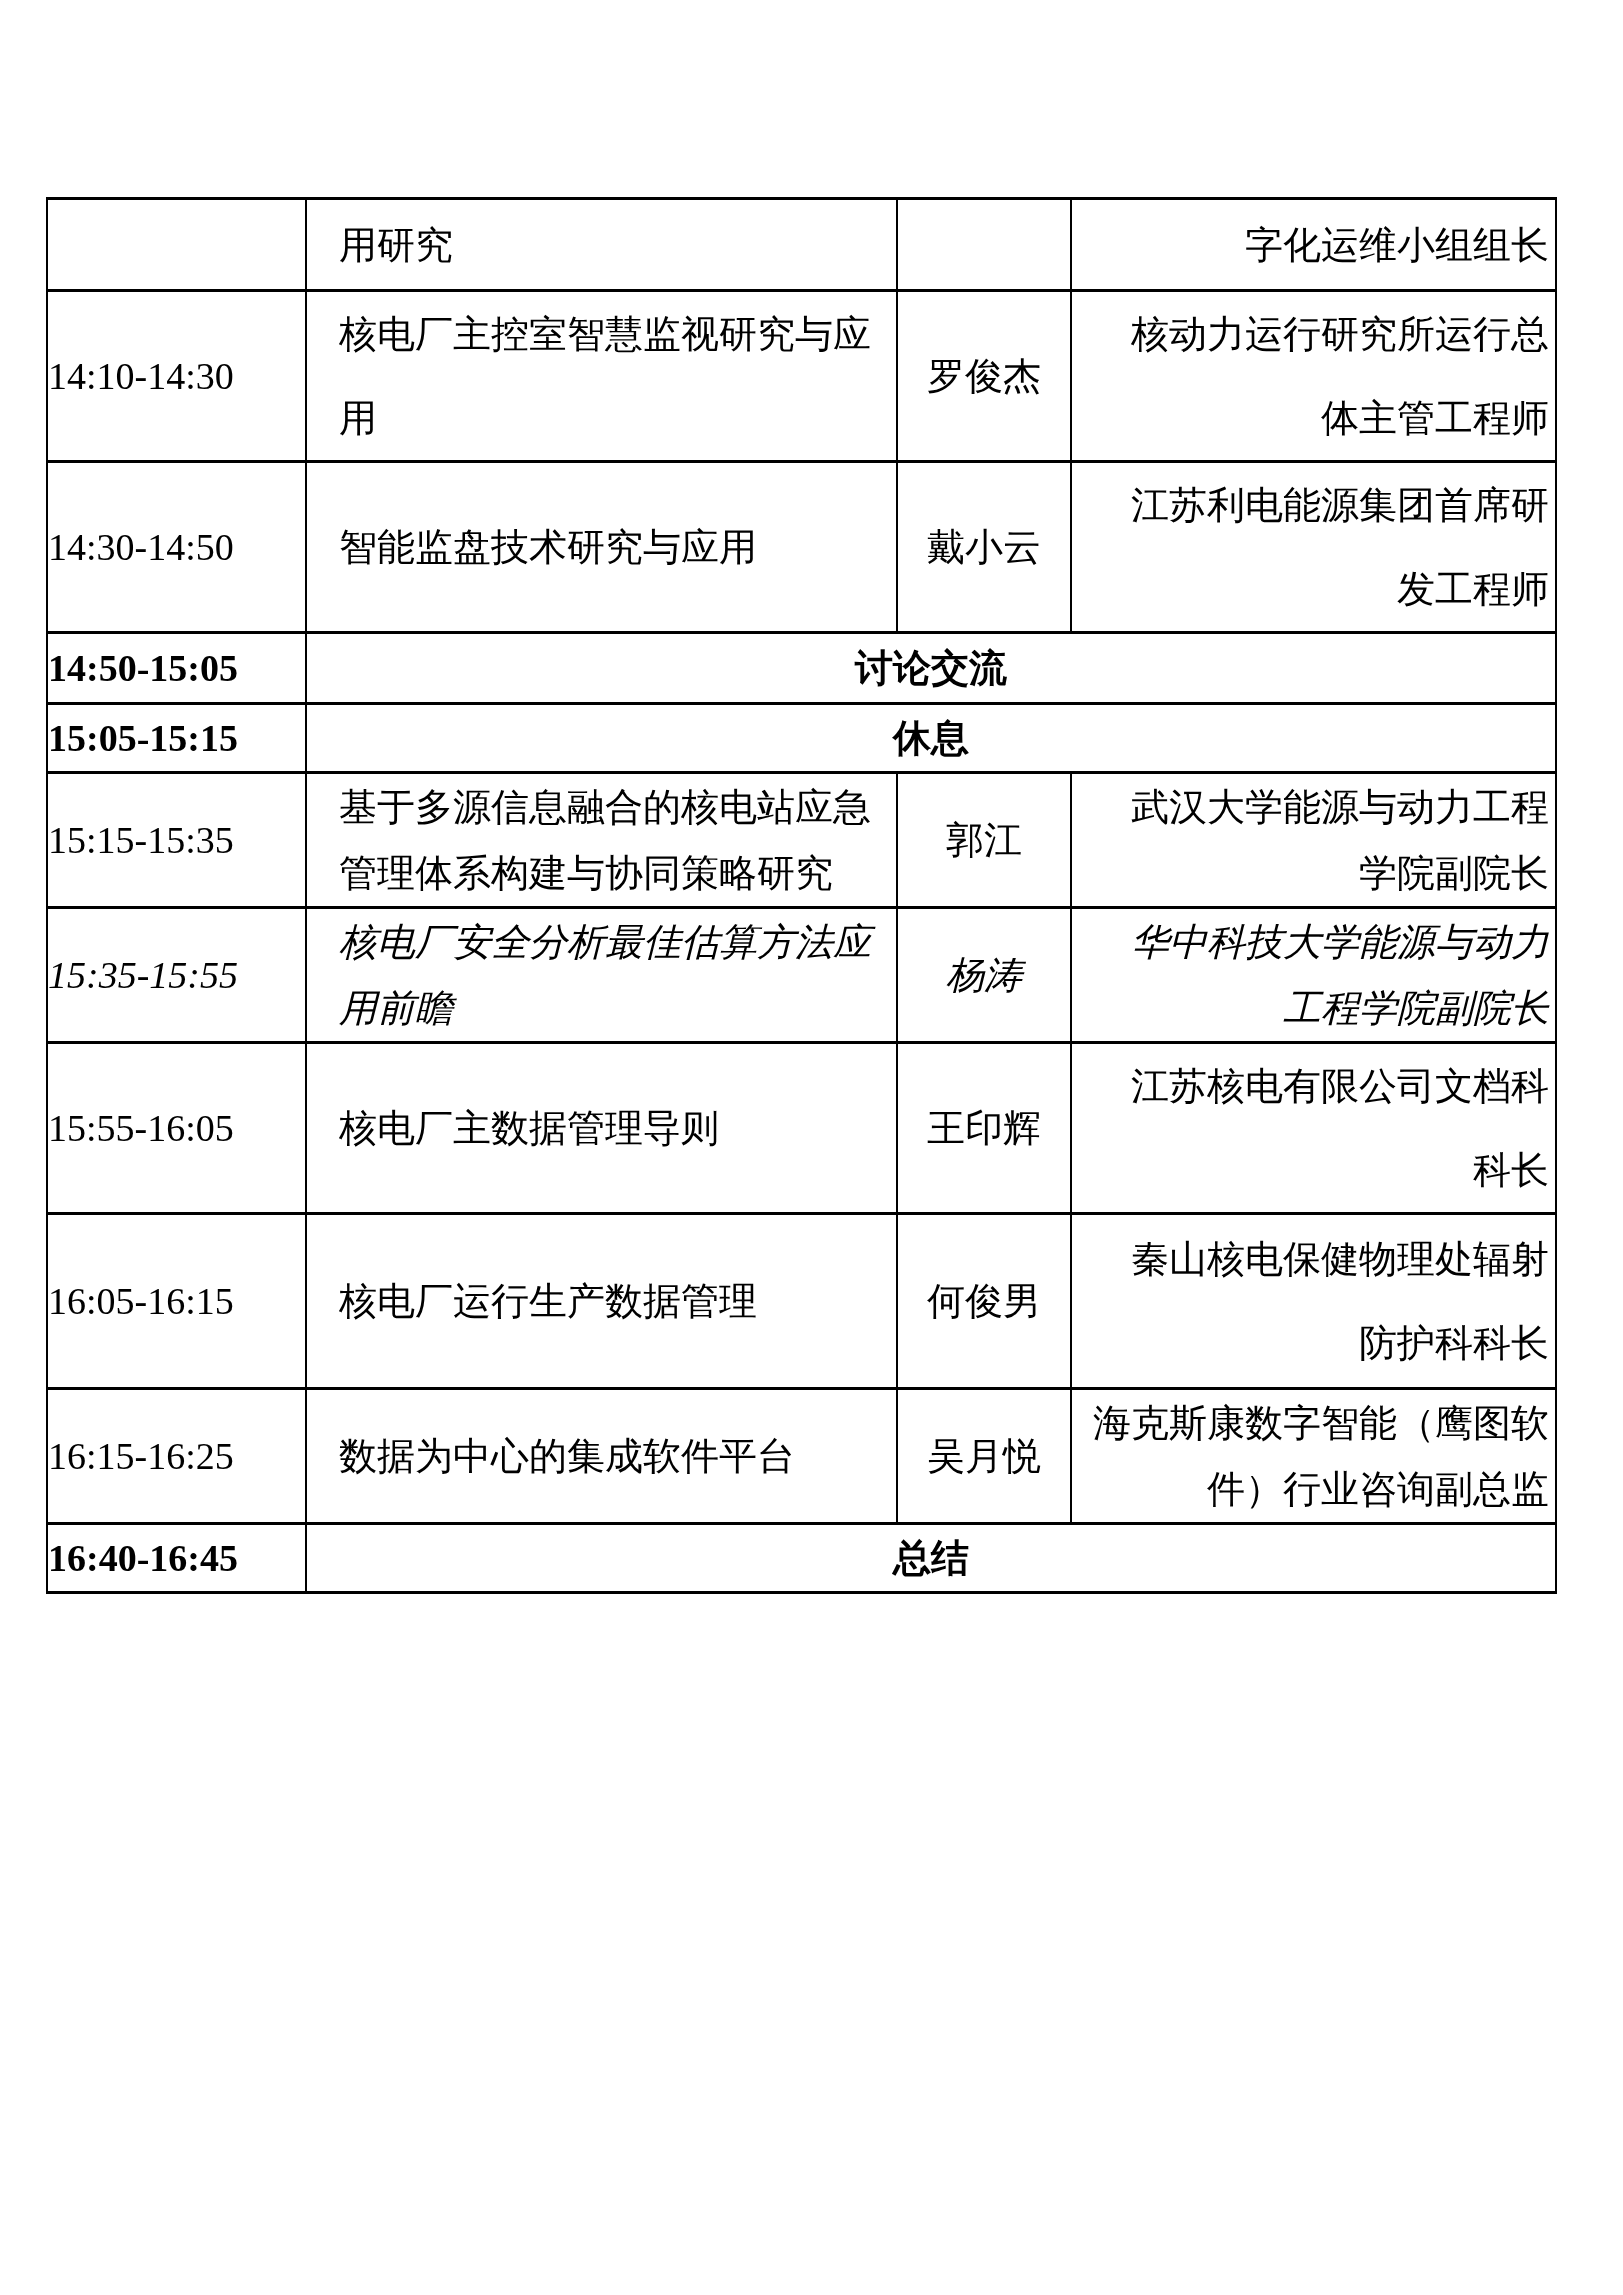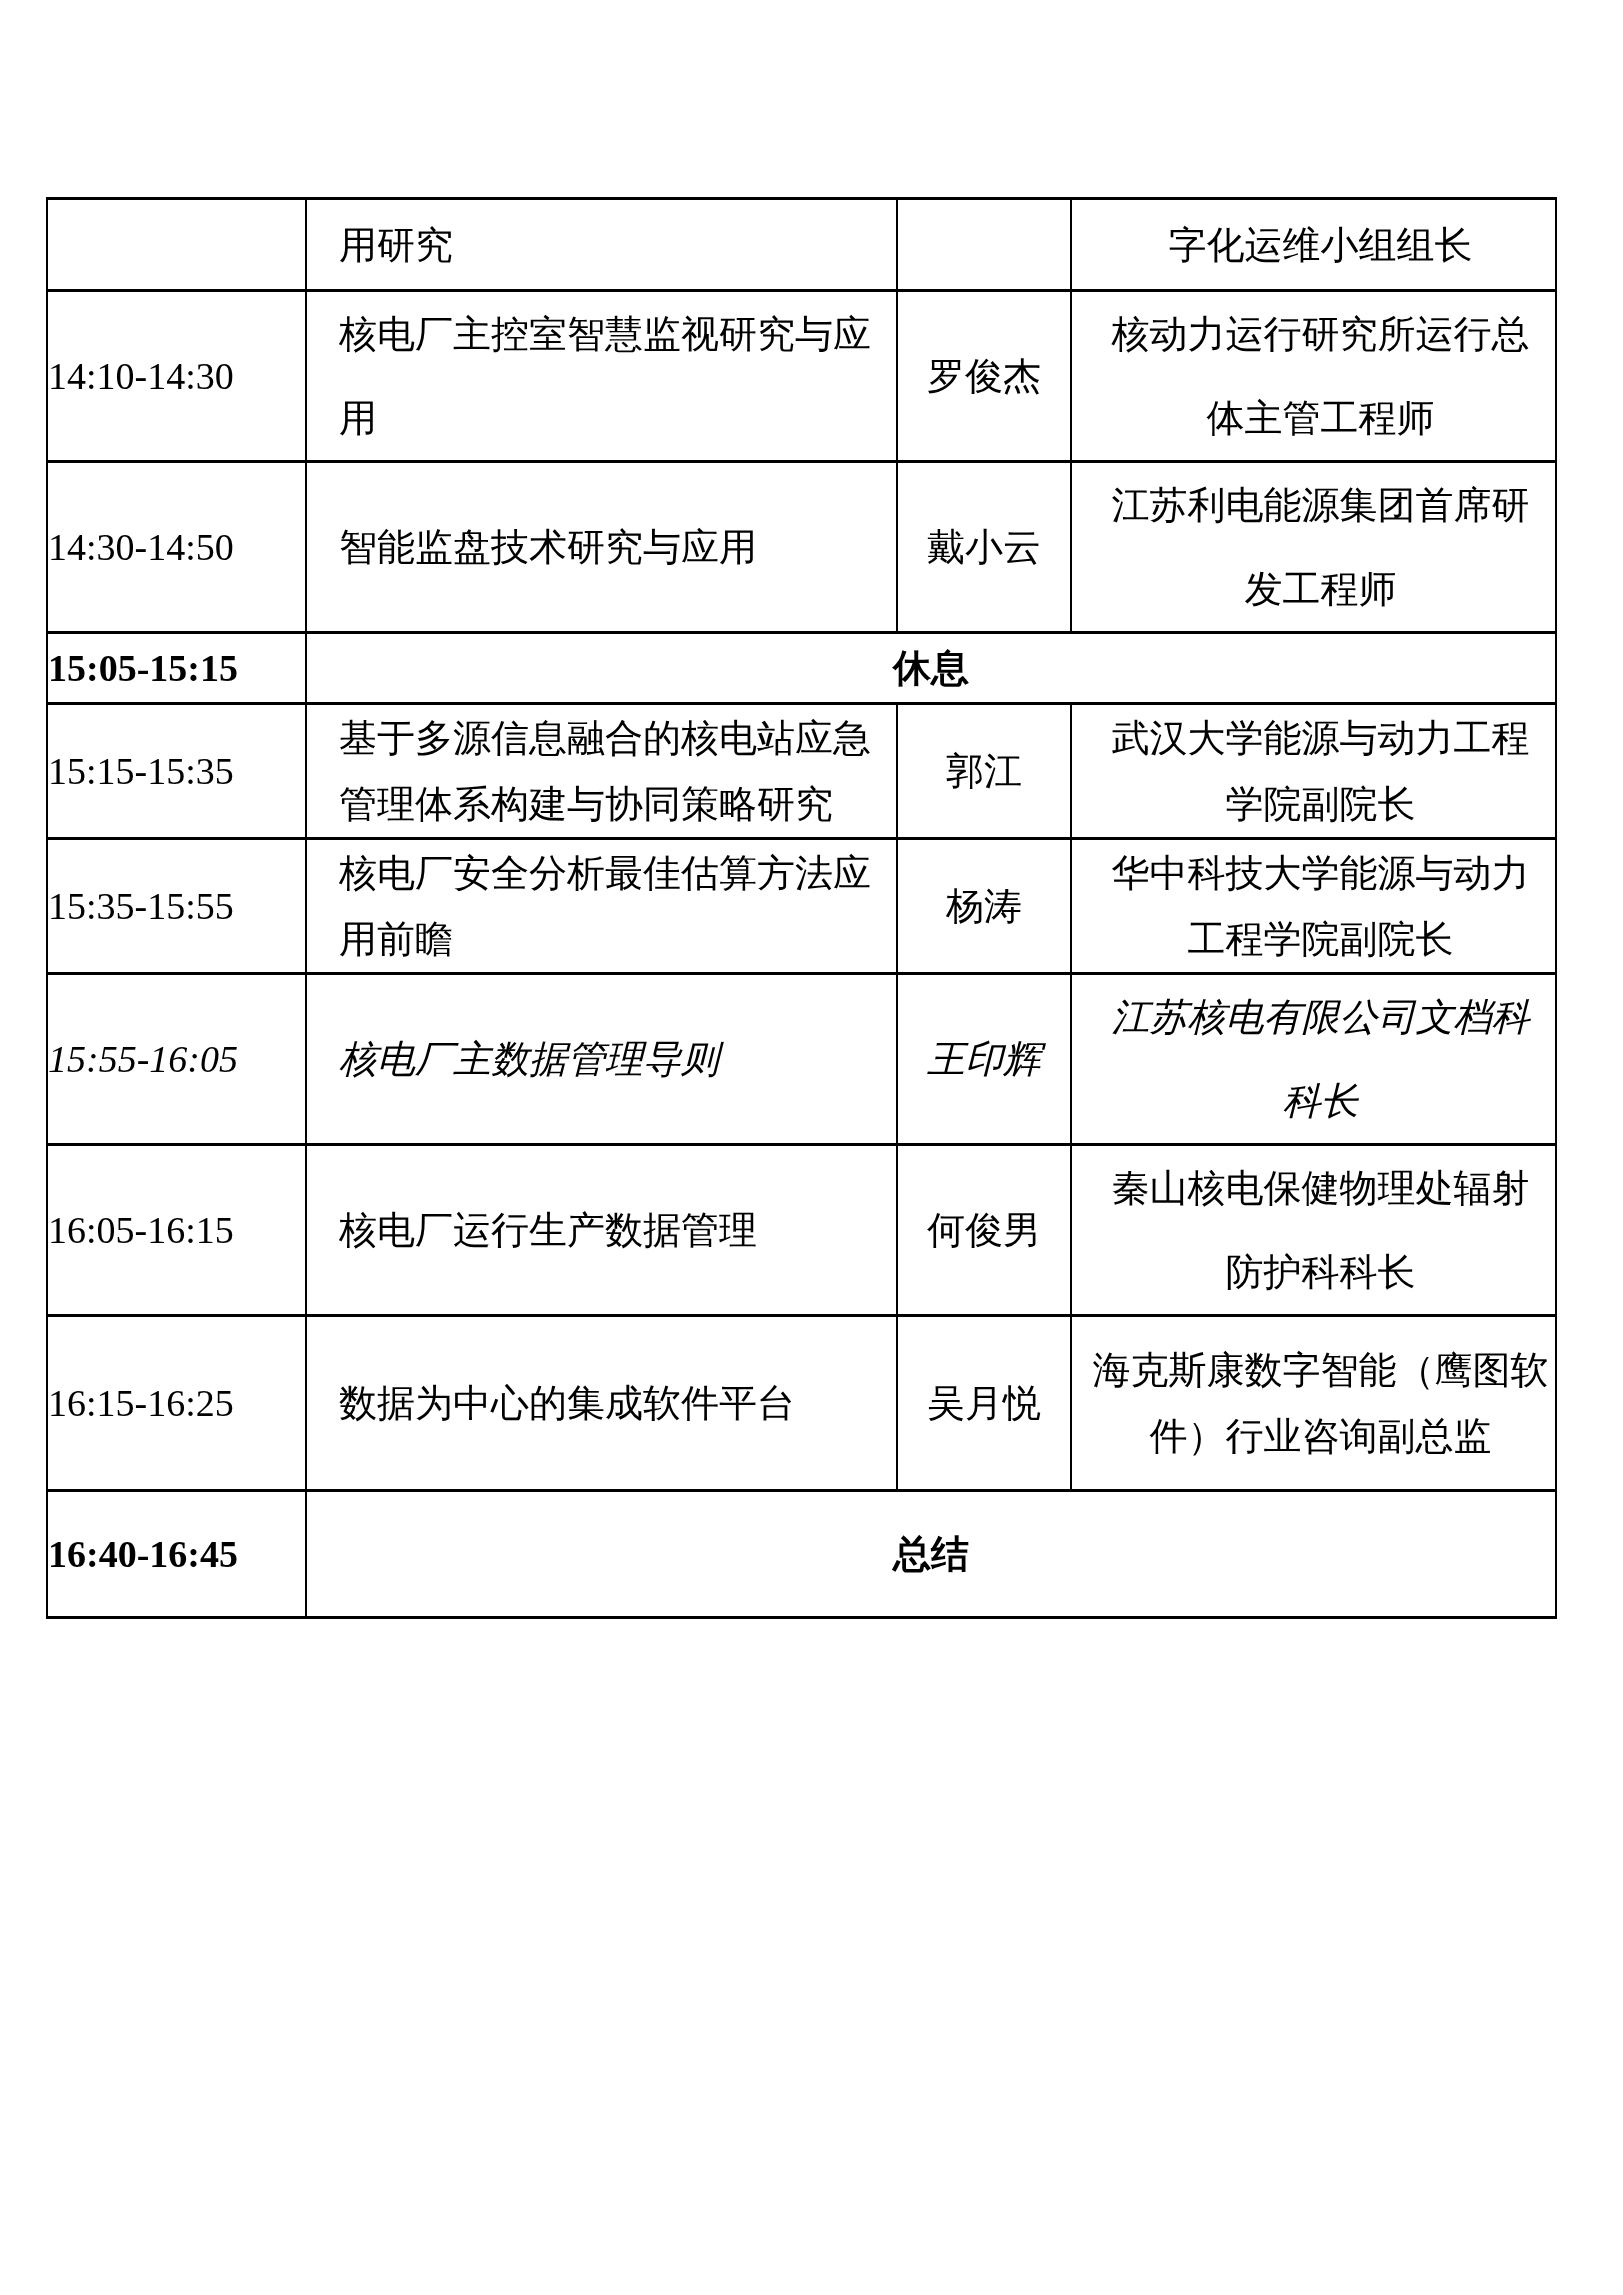--- a/index.html
+++ b/index.html
@@ -39,21 +39,21 @@
   td.title {
     text-align: left;
     padding-left: 32px;
     padding-right: 9.2px;
     white-space: pre-wrap;
   }
   td.speaker {
     text-align: center;
   }
   td.affil {
-    text-align: center;
+    text-align: right;
     padding-left: 20px;
     padding-right: 6.1px;
     white-space: pre-wrap;
   }
   td.merged {
     text-align: center;
   }
   tr.roomy td { line-height: 84px; }
   tr.tight td { line-height: 66px; }
   tr.bold td { font-weight: bold; }
@@ -97,20 +97,24 @@
 体主管工程师</td>
     </tr>
     <tr class="roomy">
       <td class="time">14:30-14:50</td>
       <td class="title">智能监盘技术研究与应用</td>
       <td class="speaker">戴小云</td>
       <td class="affil">江苏利电能源集团首席研
 发工程师</td>
     </tr>
     <tr class="bold">
+      <td class="time">14:50-15:05</td>
+      <td class="merged" colspan="3">讨论交流</td>
+    </tr>
+    <tr class="bold">
       <td class="time">15:05-15:15</td>
       <td class="merged" colspan="3">休息</td>
     </tr>
     <tr class="tight">
       <td class="time">15:15-15:35</td>
       <td class="title">基于多源信息融合的核电站应急
 管理体系构建与协同策略研究</td>
       <td class="speaker">郭江</td>
       <td class="affil">武汉大学能源与动力工程
 学院副院长</td>

